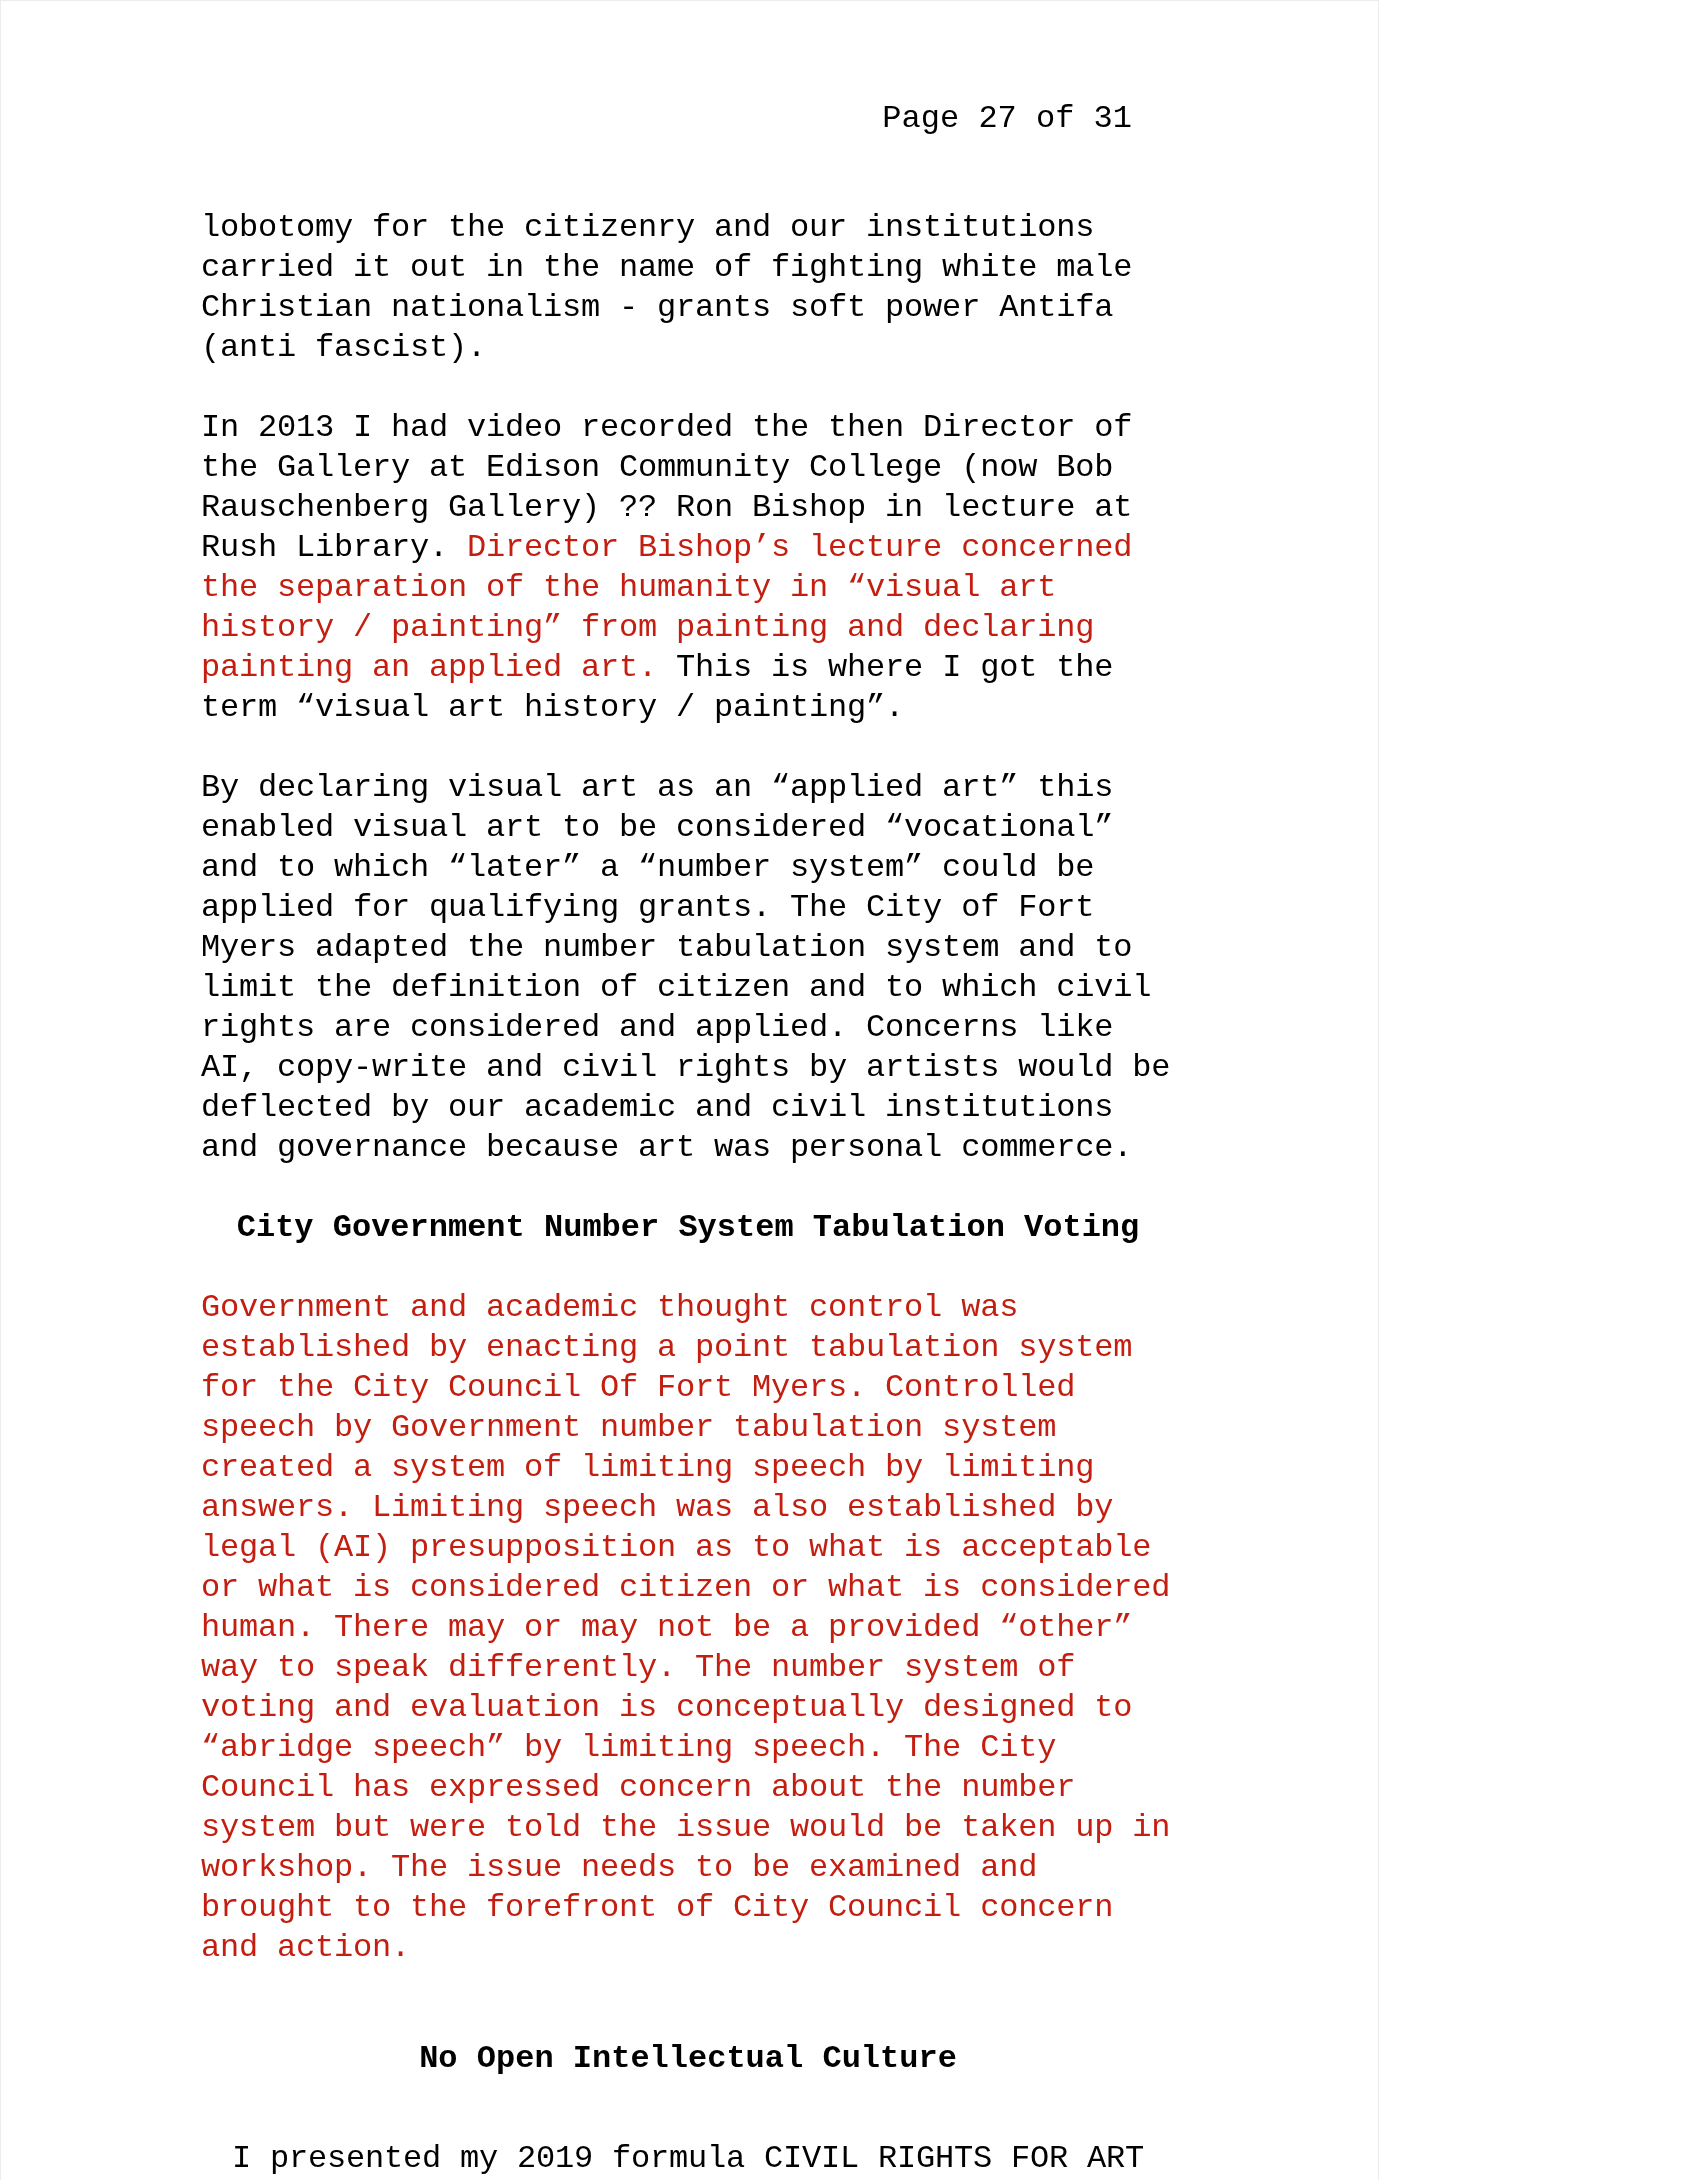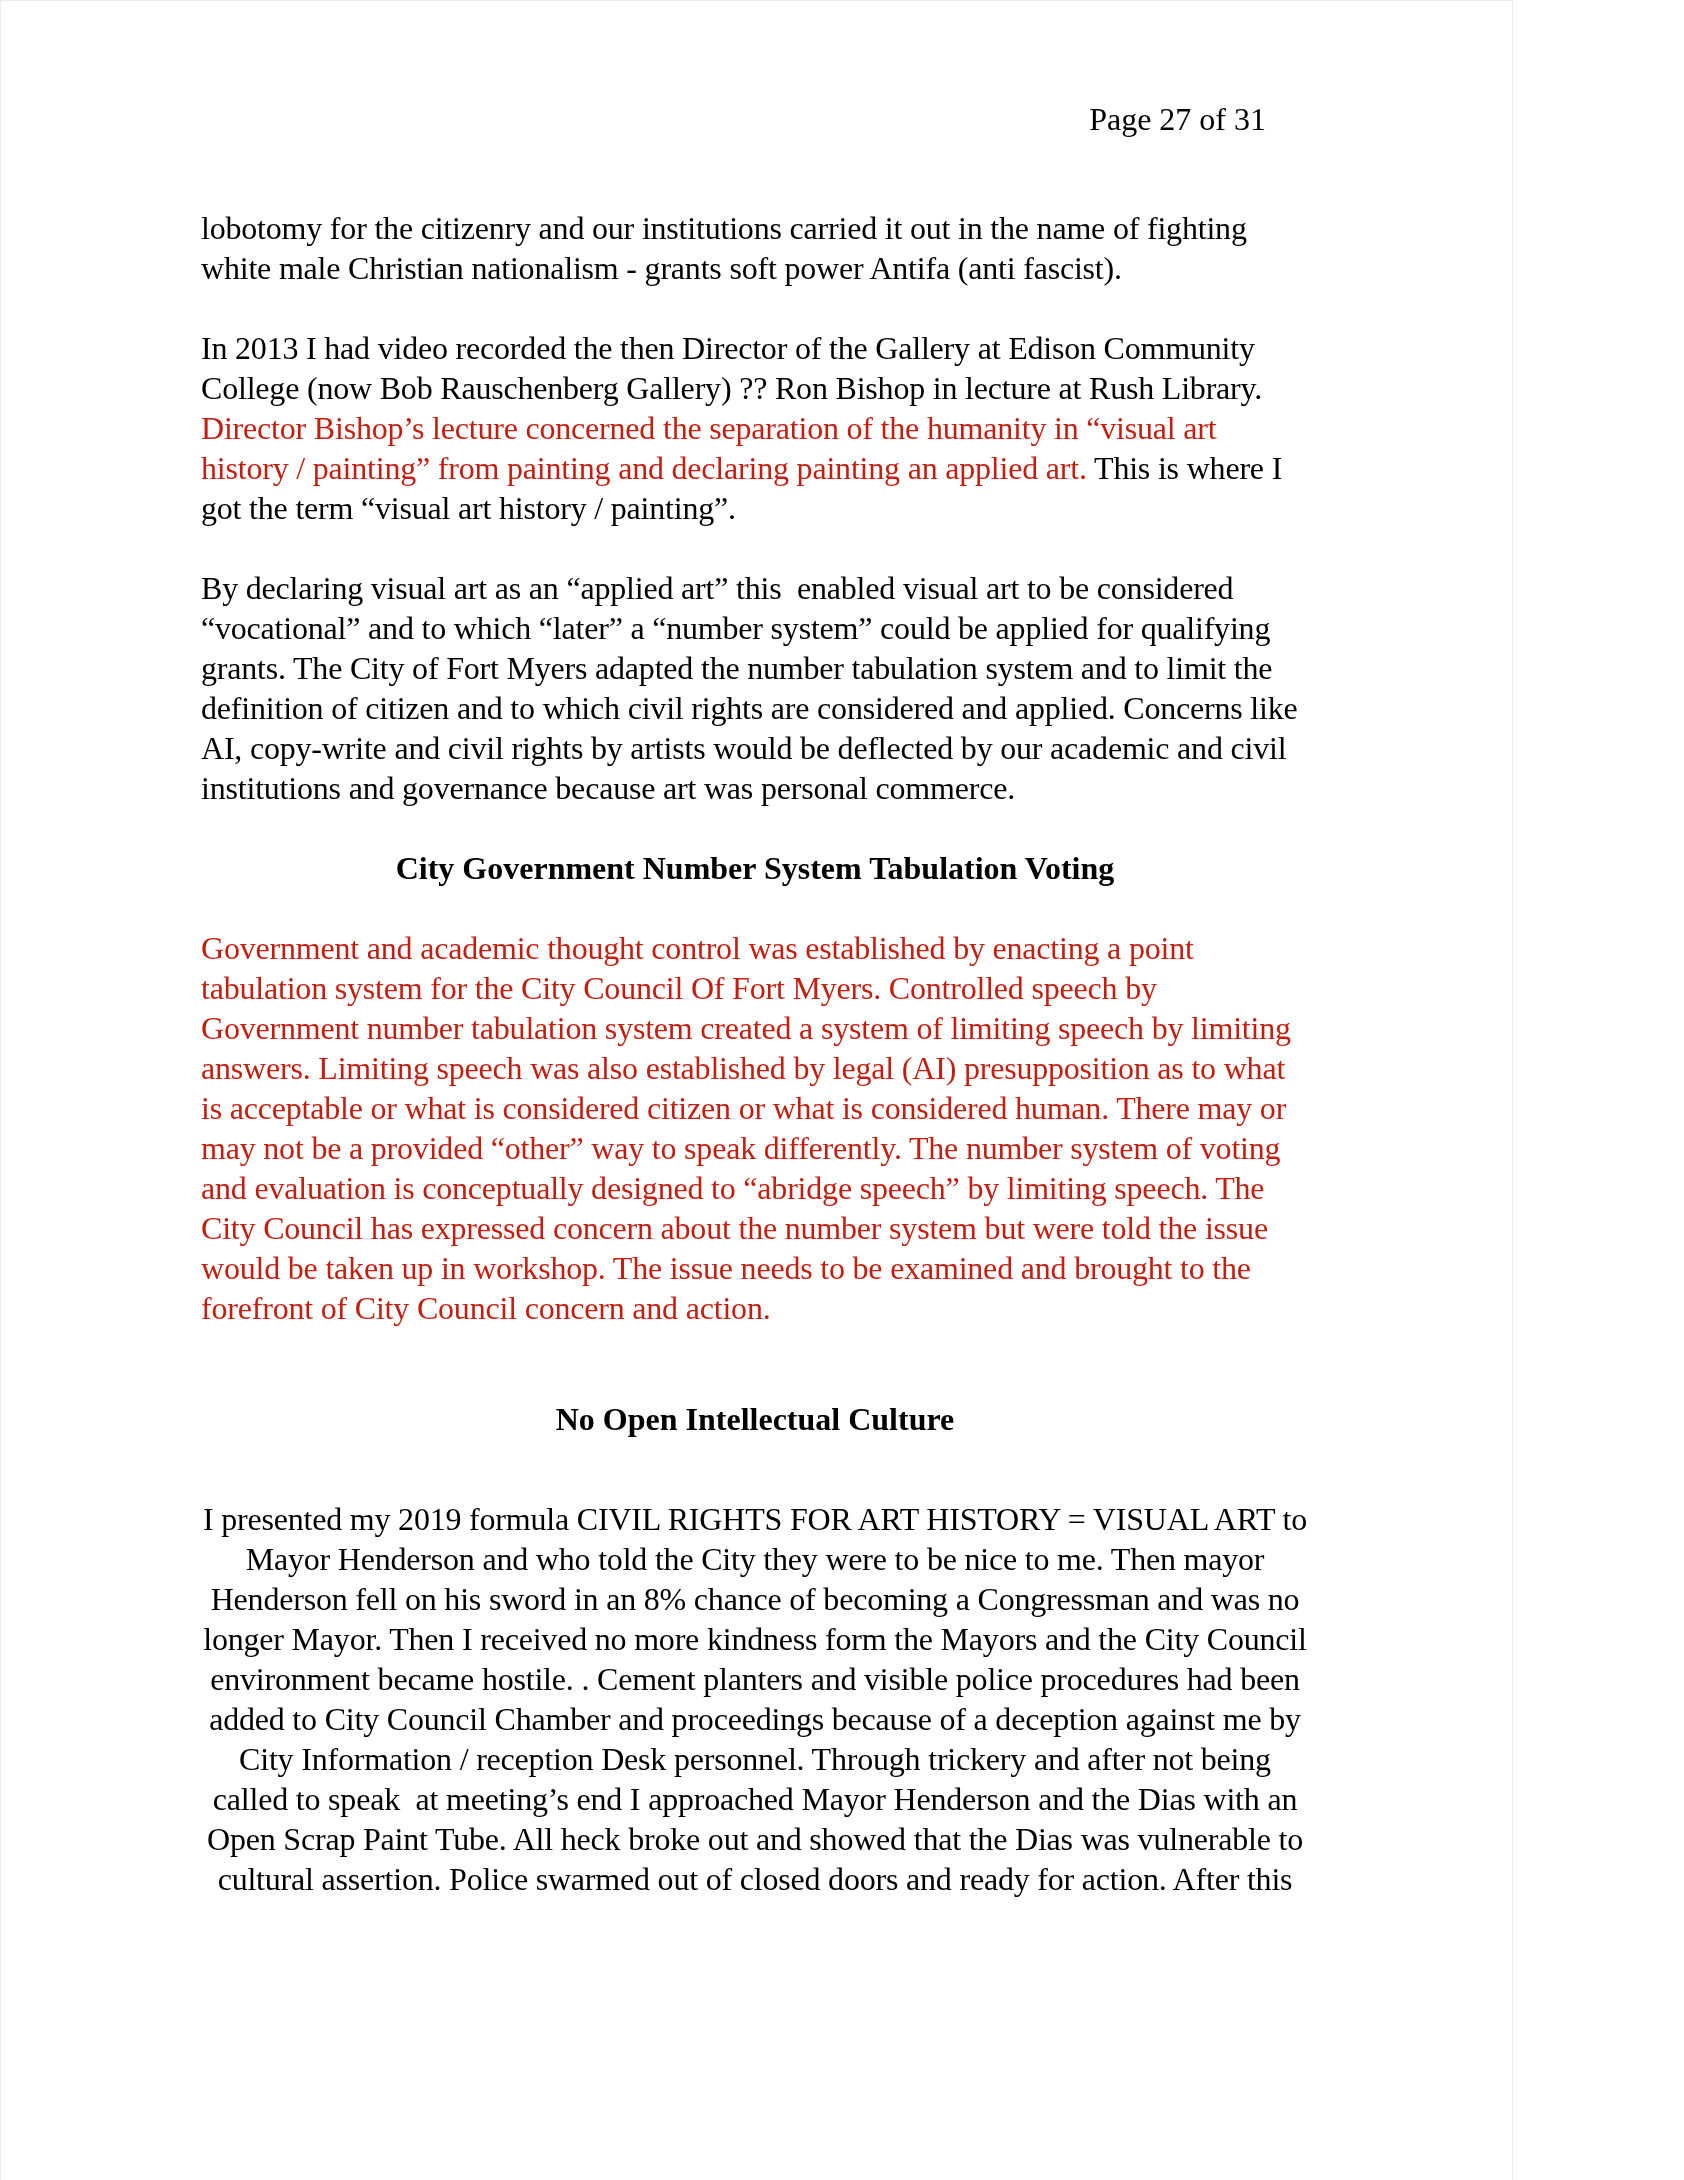--- a/index.html
+++ b/index.html
@@ -2,26 +2,26 @@
 <html style="font-size:13.6px"><head>
 <meta charset="utf-8">
 <style>
   html, body {
     margin: 0;
     padding: 0;
     background: #ffffff;
   }
   .page {
     position: relative;
-    width: 1513px;
+    width: 1379px;
     height: 2181px;
     background: #ffffff;
     box-sizing: border-box;
     border: 1.7px solid #ececec;
-    font-family: Liberation Serif, serif;
+    font-family: Liberation Mono, monospace;
     color: #000000;
     overflow: hidden;
   }
   .content {
     box-sizing: border-box;
     padding: 98px 203px 0 200px;
   }
   .page-header {
     text-align: right;
     padding-right: 43px;

